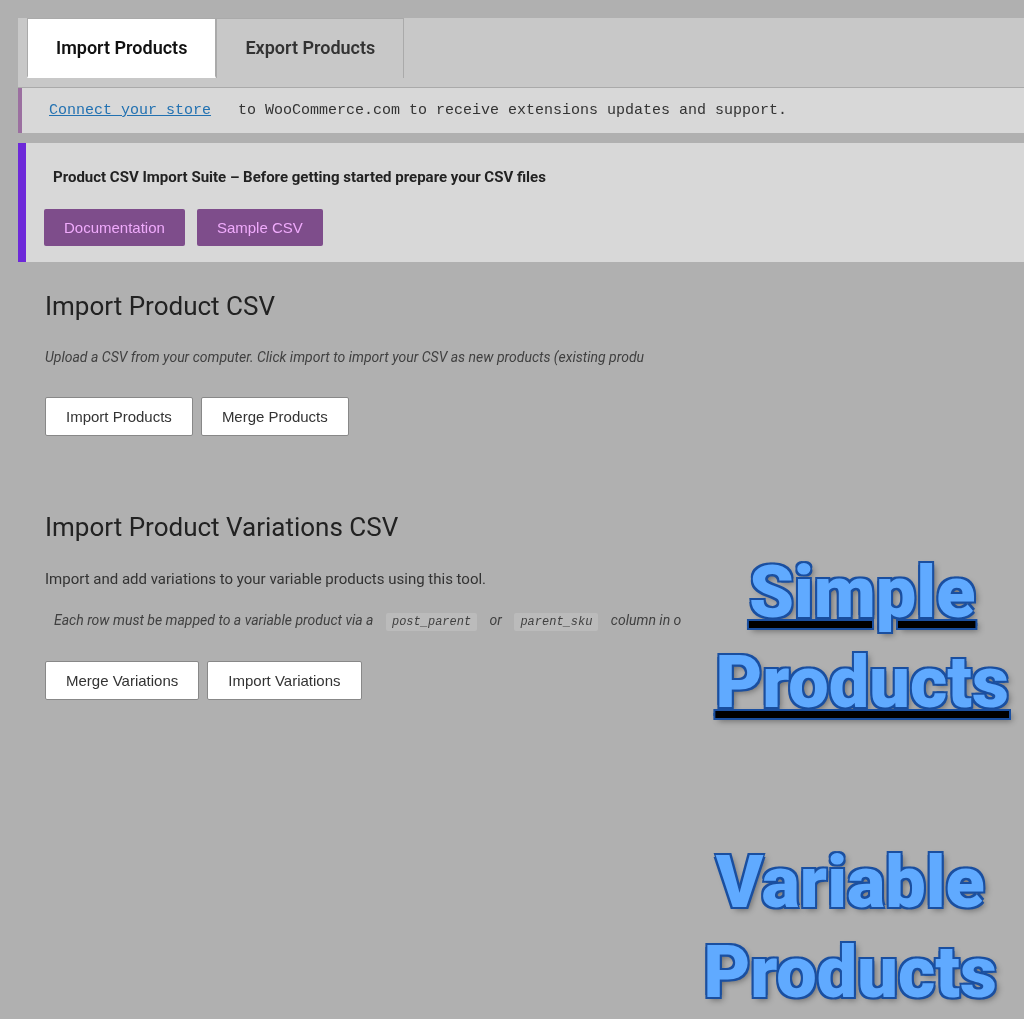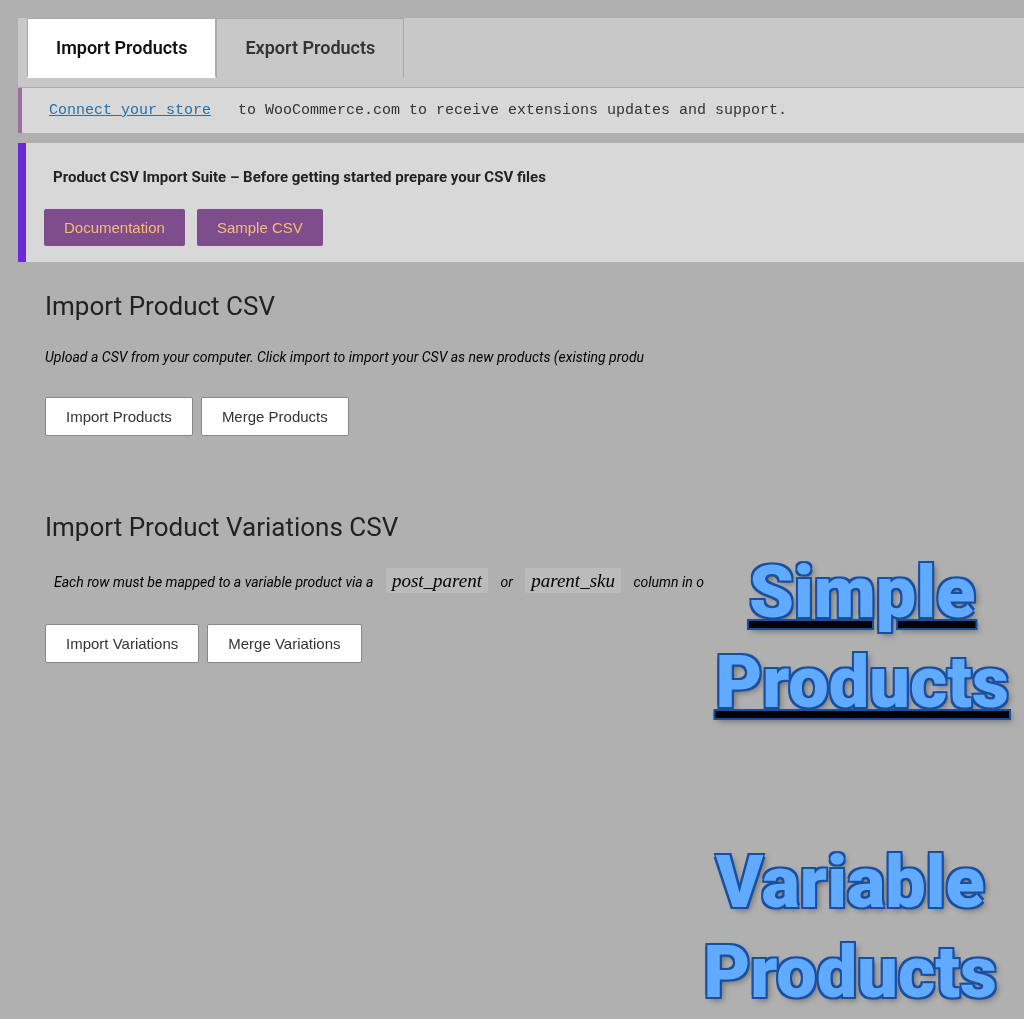--- a/index.html
+++ b/index.html
@@ -60,21 +60,21 @@
 
     .info-box p {
       font-size: 15px;
       font-weight: 700;
       color: #222;
       margin-bottom: 14px;
     }
 
     .btn-purple {
       background: #7e4d8b;
-      color: #fdba74;
+      color: #f0abfc;
       border: none;
       padding: 10px 20px;
       font-size: 15px;
       cursor: pointer;
       margin-right: 8px;
       border-radius: 2px;
     }
 
     .main-section {
       padding: 20px 18px 10px 18px;
@@ -88,21 +88,21 @@
     }
 
     .section-desc {
       font-size: 15px;
       color: #333;
       margin-bottom: 6px;
     }
 
     .section-note {
       font-size: 14px;
-      color: #000000;
+      color: #404040;
       font-style: italic;
       margin-bottom: 14px;
     }
 
     .btn-group {
       display: flex;
       gap: 8px;
       margin-bottom: 28px;
     }
 
@@ -143,22 +143,22 @@
         -2px -2px 0 #1a4fa0,
         2px -2px 0 #1a4fa0,
         -2px 2px 0 #1a4fa0,
         3px 3px 6px rgba(0,0,0,0.4);
       line-height: 1;
     }
 
     code {
       background: #bbb;
       padding: 2px 6px;
-      font-family: Liberation Serif, serif;
-      font-size: 19px;
+      font-family: Liberation Mono, monospace;
+      font-size: 12px;
       border-radius: 2px;
     }
   </style>
 </head>
 <body>
 
 <div class="tabs-bar">
   <div class="tab active">Import Products</div>
   <div class="tab">Export Products</div>
 </div>
@@ -177,26 +177,27 @@
   <h2 class="section-title">Import Product CSV</h2>
   <p class="section-note">Upload a CSV from your computer. Click import to import your CSV as new products (existing produ</p>
   <div class="btn-group">
     <button class="btn-outline">Import Products</button>
     <button class="btn-outline">Merge Products</button>
   </div>
 </div>
 
 <div class="main-section">
   <h2 class="section-title">Import Product Variations CSV</h2>
+  <p class="section-desc">Import and add variations to your variable products using this tool.</p>
   <p class="section-note">
     <span>Each row must be mapped to a variable product via a </span><code>post_parent</code><span> or </span><code>parent_sku</code><span> column in o</span>
   </p>
   <div class="btn-group">
+    <button class="btn-outline">Merge Variations</button>
     <button class="btn-outline">Import Variations</button>
-    <button class="btn-outline">Merge Variations</button>
   </div>
 </div>
 
 <div class="overlay-text overlay-simple">
   <div class="big-label">Simple</div>
   <div class="big-label">Products</div>
 </div>
 
 <div class="overlay-text overlay-variable">
   <div class="big-label">Variable</div>

